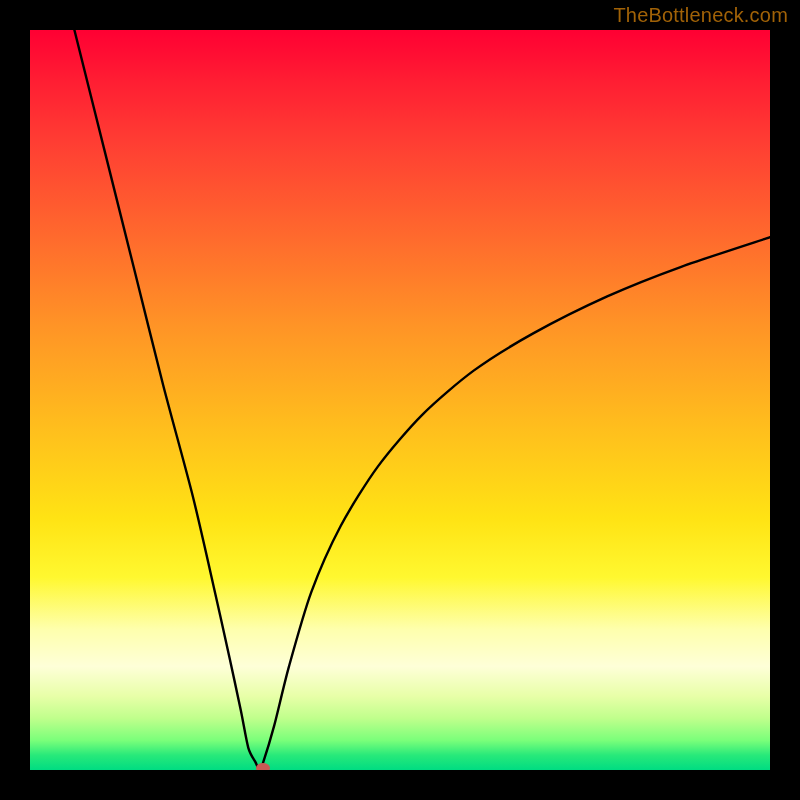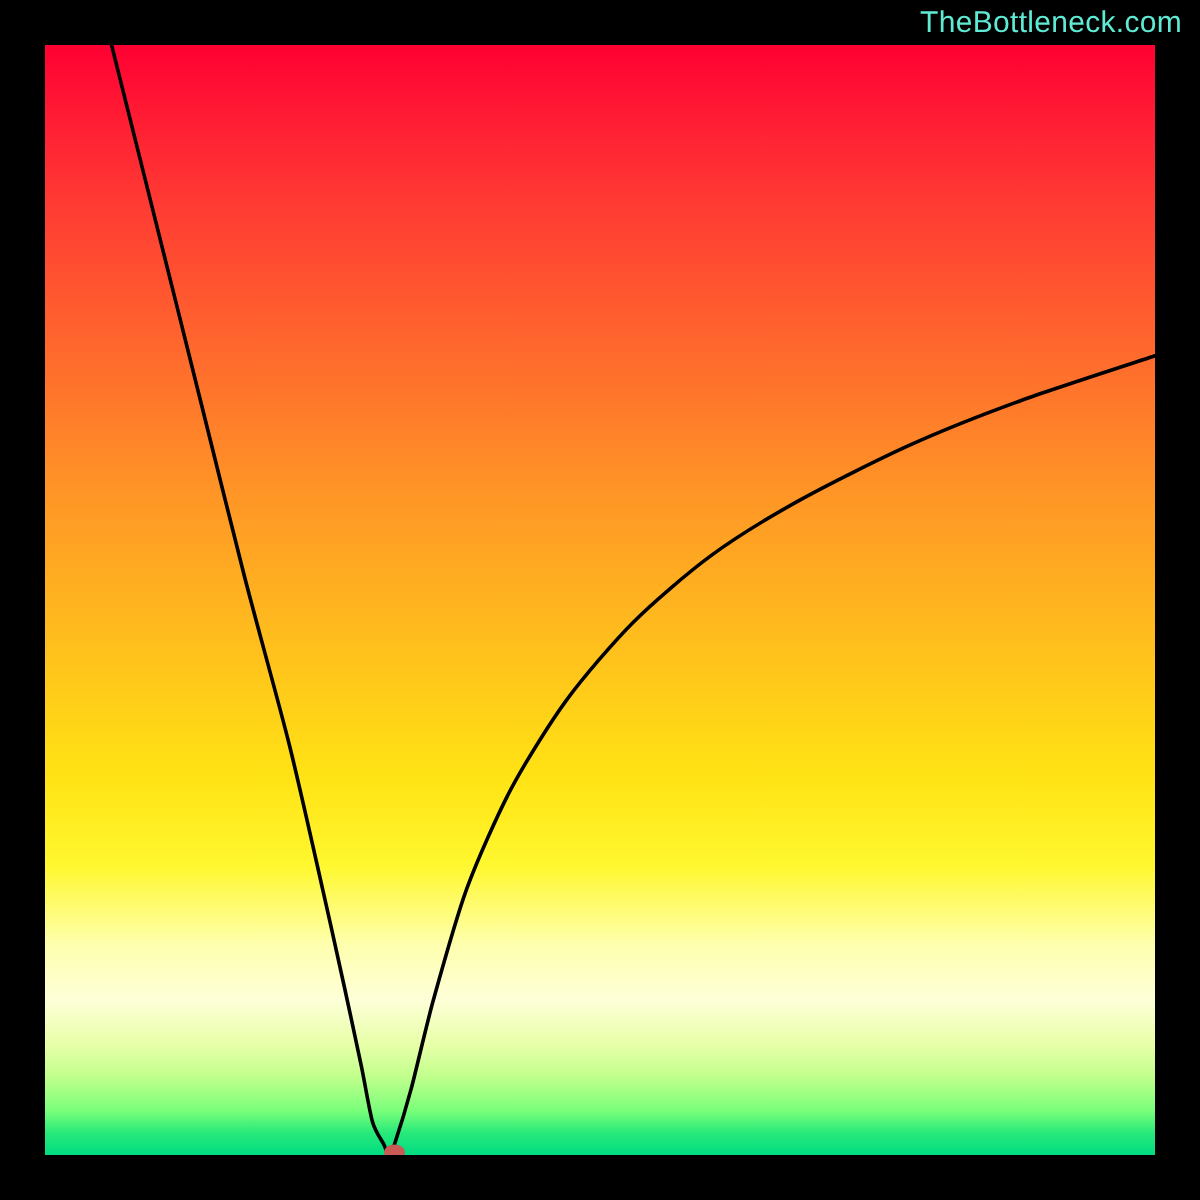--- a/index.html
+++ b/index.html
@@ -62,21 +62,21 @@
     width: 14px;
     height: 10px;
     background: #c95a55;
     border-radius: 50% / 50%;
     transform: translate(-50%, -50%);
   }
   .watermark {
     position: absolute;
     top: 4px;
     right: 12px;
-    color: #5eead4;
+    color: #a16207;
     font-size: 20px;
     font-weight: 500;
     letter-spacing: 0.2px;
     font-family: Arial, Helvetica, sans-serif;
   }
 </style>
 </head>
 <body>
 
 <div class="outer">

